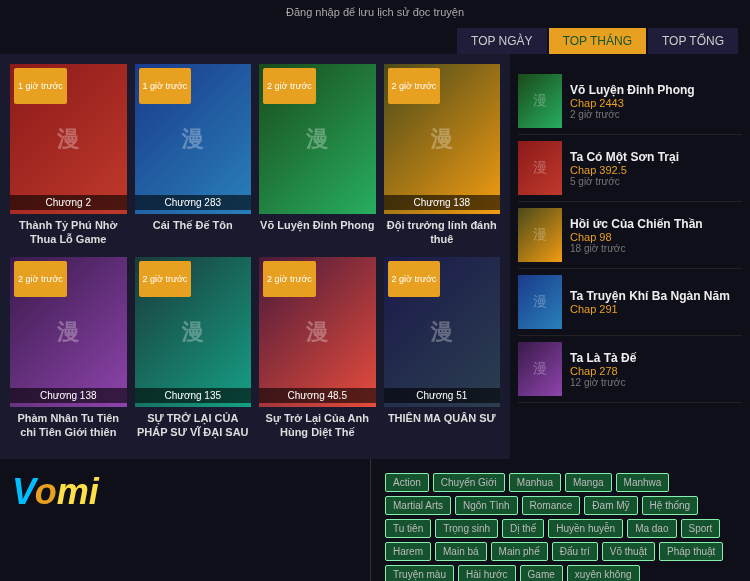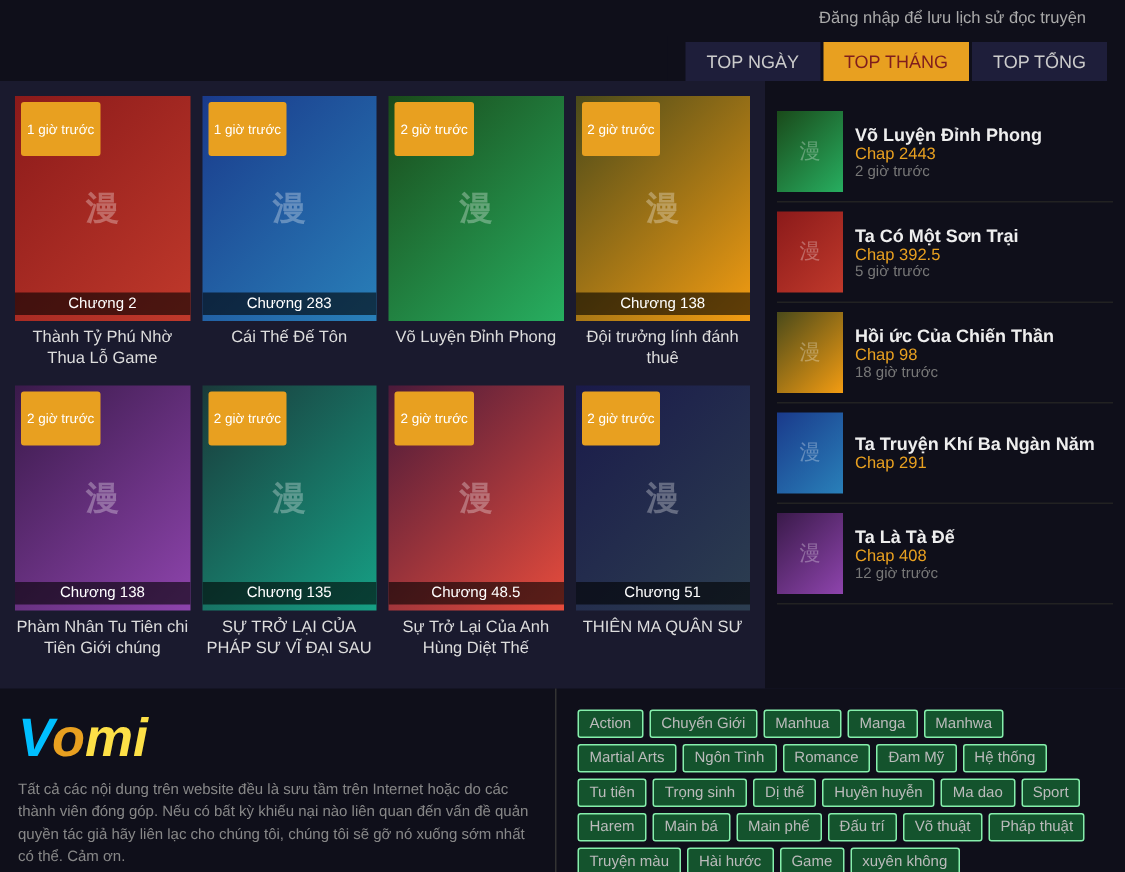--- a/index.html
+++ b/index.html
@@ -1,38 +1,38 @@
 <!DOCTYPE html>
 <html><head>
   <meta charset="utf-8">
   <style>
     * { margin: 0; padding: 0; box-sizing: border-box; }
     body { background: #1a1a2e; color: #fff; font-family: Arial, sans-serif; font-size: 12px; width: 750px; overflow-x: hidden; }
 
     
-    .header { background: #0f0f1a; padding: 6px 26px; text-align: right; font-size: 11px; color: #aaa; }
+    .header { background: #0f0f1a; padding: 6px 26px; text-align: center; font-size: 11px; color: #aaa; }
 
     
     .top-tabs { background: #0f0f1a; display: flex; justify-content: flex-end; padding: 4px 12px 0; gap: 2px; }
     .top-tab { padding: 6px 14px; font-size: 12px; cursor: pointer; color: #ccc; background: #1e1e3a; border: none; }
-    .top-tab.active { background: #e8a020; color: #7f1d1d; }
+    .top-tab.active { background: #e8a020; color: #14532d; }
 
     
     .main { display: flex; gap: 0; }
 
     
     .content { flex: 1; padding: 10px; }
 
     
     .manga-grid { display: grid; grid-template-columns: repeat(4, 1fr); gap: 8px; margin-bottom: 10px; }
     .manga-card { position: relative; cursor: pointer; }
     .manga-thumb { width: 100%; height: 150px; background: #333; position: relative; overflow: hidden; display: flex; align-items: center; justify-content: center; }
     .badge-time { position: absolute; top: 4px; left: 4px; background: #e8a020; color: #fff; font-size: 9px; padding: 13px 4px; border-radius: 2px; }
     .badge-chapter { position: absolute; bottom: 4px; left: 0; right: 0; text-align: center; background: rgba(0,0,0,0.6); color: #fff; font-size: 10px; padding: 2px; }
-    .manga-title { font-size: 11px; color: #ddd; margin-top: 4px; text-align: center; line-height: 1.3; }
+    .manga-title { font-size: 11px; color: #ddd; margin-top: 4px; text-align: center; line-height: 1.3; font-weight: bold; }
 
     
     .sidebar { width: 240px; background: #0f0f1a; padding: 8px; }
     .ranking-list { margin-top: 6px; }
     .rank-item { display: flex; align-items: center; gap: 8px; padding: 6px 0; border-bottom: 1px solid #222; cursor: pointer; }
     .rank-thumb { width: 44px; height: 54px; background: #333; flex-shrink: 0; object-fit: cover; }
     .rank-info { flex: 1; }
     .rank-title { font-size: 12px; color: #eee; font-weight: bold; }
     .rank-chap { font-size: 11px; color: #e8a020; }
     .rank-time { font-size: 10px; color: #777; }
@@ -114,21 +114,21 @@
   </div>
       </div>
 
     <div class="manga-grid">
     <div class="manga-card">
     <div class="manga-thumb color5">
       <span class="thumb-text">漫</span>
       <span class="badge-time">2 giờ trước</span>
       <span class="badge-chapter">Chương 138</span>
     </div>
-    <div class="manga-title">Phàm Nhân Tu Tiên chi Tiên Giới chúng</div>
+    <div class="manga-title">Phàm Nhân Tu Tiên chi Tiên Giới thiên</div>
   </div>
         <div class="manga-card">
     <div class="manga-thumb color6">
       <span class="thumb-text">漫</span>
       <span class="badge-time">2 giờ trước</span>
       <span class="badge-chapter">Chương 135</span>
     </div>
     <div class="manga-title">SỰ TRỞ LẠI CỦA PHÁP SƯ VĨ ĐẠI SAU</div>
   </div>
         <div class="manga-card">
@@ -190,31 +190,30 @@
       <div class="rank-title">Ta Truyện Khí Ba Ngàn Năm</div>
       <div class="rank-chap">Chap 291</div>
     </div>
   </div>
         <div class="rank-item">
     <div class="rank-thumb color5" style="width:44px;height:54px;display:flex;align-items:center;justify-content:center;">
       <span style="color:rgba(255,255,255,0.3);font-size:14px;">漫</span>
     </div>
     <div class="rank-info">
       <div class="rank-title">Ta Là Tà Đế</div>
-      <div class="rank-chap">Chap 408</div>
+      <div class="rank-chap">Chap 278</div>
       <div class="rank-time">12 giờ trước</div>
     </div>
   </div>
       </div>
   </div>
 </div>
 
 <div class="footer-area">
   <div class="footer-left">
     <div class="logo-vomi">
       <span style="color:#00bfff;">V</span><span style="color:#e8a020;">o</span><span style="color:#fde047;">mi</span>
     </div>
-    <div class="footer-desc">Tất cả các nội dung trên website đều là sưu tầm trên Internet hoặc do các thành viên đóng góp. Nếu có bất kỳ khiếu nại nào liên quan đến vấn đề quản quyền tác giả hãy liên lạc cho chúng tôi, chúng tôi sẽ gỡ nó xuống sớm nhất có thể. Cảm ơn.</div>
 
   </div>
   <div class="tags-section">
   <span class="tag">Action</span><span class="tag">Chuyển Giới</span><span class="tag">Manhua</span><span class="tag">Manga</span><span class="tag">Manhwa</span><span class="tag">Martial Arts</span><span class="tag">Ngôn Tình</span><span class="tag">Romance</span><span class="tag">Đam Mỹ</span><span class="tag">Hệ thống</span><span class="tag">Tu tiên</span><span class="tag">Trọng sinh</span><span class="tag">Dị thế</span><span class="tag">Huyền huyễn</span><span class="tag">Ma dao</span><span class="tag">Sport</span><span class="tag">Harem</span><span class="tag">Main bá</span><span class="tag">Main phế</span><span class="tag">Đấu trí</span><span class="tag">Võ thuật</span><span class="tag">Pháp thuật</span><span class="tag">Truyện màu</span><span class="tag">Hài hước</span><span class="tag">Game</span><span class="tag">xuyên không</span></div>
 </div>
 
 </body></html>

